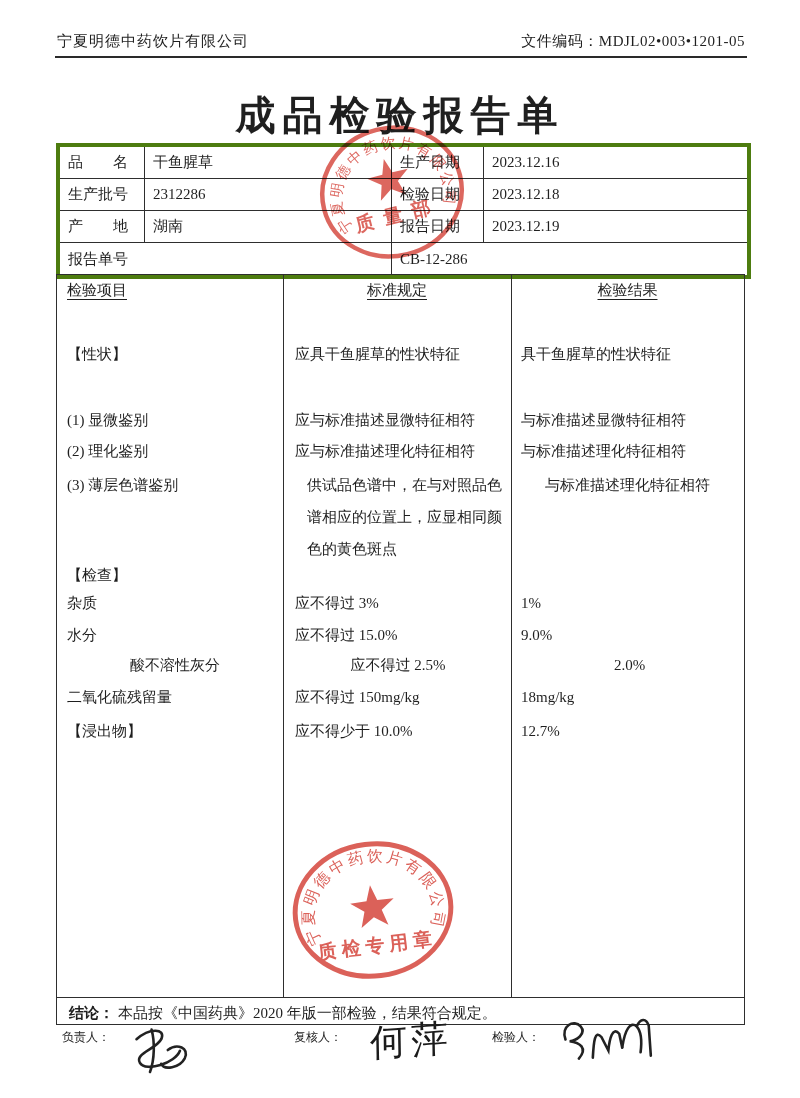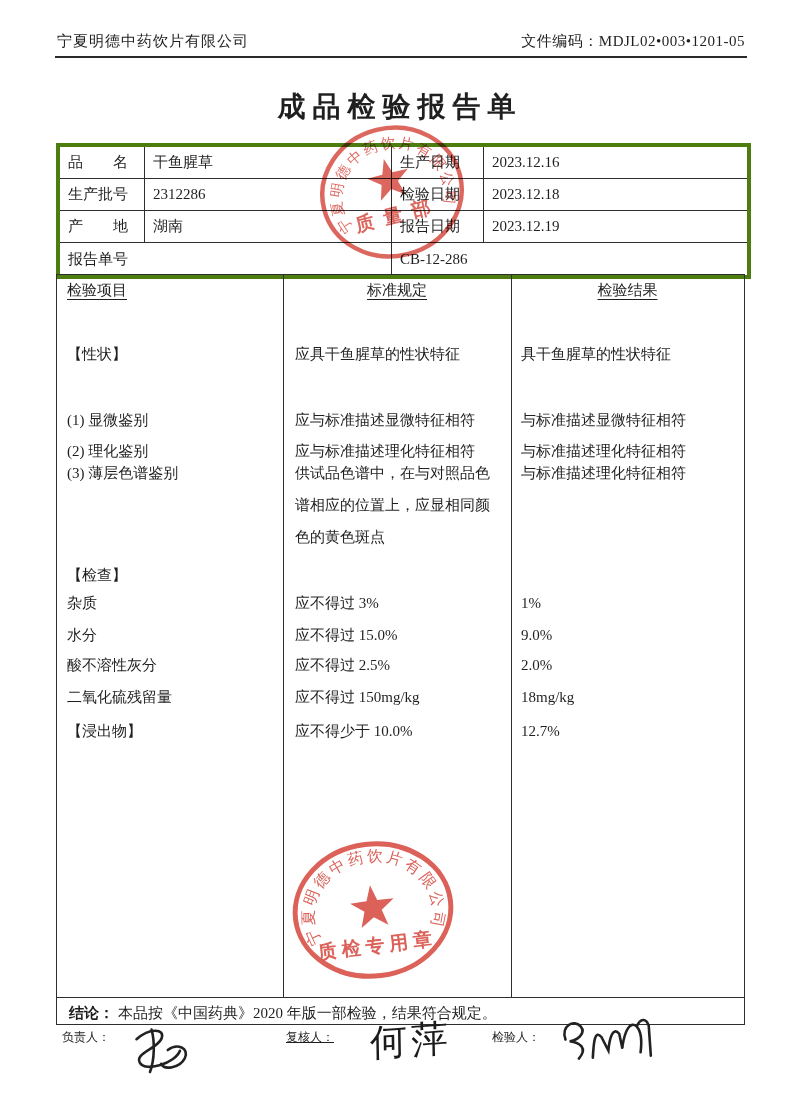--- a/index.html
+++ b/index.html
@@ -6,21 +6,21 @@
   .page{
     position:relative;width:800px;height:1098px;background:#fff;overflow:hidden;
     font-family:"Liberation Serif","DejaVu Serif",serif;color:#1f1f1f;
   }
   
   .hdr-company{position:absolute;left:57px;top:32px;font-size:15px;letter-spacing:1px;}
   .hdr-code{position:absolute;right:55px;top:32px;font-size:15px;letter-spacing:.5px;}
   .hdr-rule{position:absolute;left:55px;top:56px;width:692px;height:2px;background:#2a2a2a;}
   
   .title{position:absolute;left:55px;top:88px;width:690px;text-align:center;
-         font-size:28px;font-weight:bold;letter-spacing:7px;}
+         font-size:40px;font-weight:bold;letter-spacing:7px;}
   
   .info-table{
     position:absolute;left:56px;top:143px;width:687px;height:128px;
     border:4px solid #4d7c0f;display:grid;
     grid-template-columns:85px 247px 92px 1fr;
     grid-template-rows:32px 32px 32px 1fr;
     font-size:15px;
   }
   .info-table .cell{display:flex;align-items:center;padding-left:8px;
     border-right:1px solid #2e2e2e;border-bottom:1px solid #2e2e2e;overflow:hidden;}
@@ -41,21 +41,21 @@
   .c2{width:228px;box-sizing:border-box;padding-left:12px;padding-right:10px;flex:none;}
   .c3{flex:1;box-sizing:border-box;padding-left:10px;padding-right:6px;}
   .c2.center,.c3.center{text-align:center;padding-left:0;padding-right:0;}
   .headers span{text-decoration:underline;text-underline-offset:4px;}
   .c2.tall{line-height:32px;margin-top:-6px;}
   .conclusion{position:absolute;left:0;top:723px;width:100%;height:25px;
     display:flex;align-items:flex-end;padding-left:12px;box-sizing:border-box;}
   .conclusion .lbl{font-weight:bold;margin-right:4px;}
   
   .foot-label{position:absolute;font-size:12px;top:1029px;}
-  .fl1{left:62px;} .fl2{left:286px;text-decoration:underline;} .fl3{left:492px;}
+  .fl1{left:62px;} .fl2{left:294px;} .fl3{left:492px;}
   .sig{position:absolute;color:#1b1b1b;}
   .sig-svg{position:absolute;}
   .sig-text{font-size:37px;transform:rotate(-4deg) skewX(-3deg);letter-spacing:4px;}
   
   .stamp{position:absolute;mix-blend-mode:multiply;}
 </style>
 </head>
 <body>
 
 <div class="page">
@@ -109,41 +109,41 @@
     <div class="trow" style="top:135px;">
       <div class="c1">(1) 显微鉴别</div>
       <div class="c2">应与标准描述显微特征相符</div>
       <div class="c3">与标准描述显微特征相符</div>
     </div>
     <div class="trow" style="top:166px;">
       <div class="c1">(2) 理化鉴别</div>
       <div class="c2">应与标准描述理化特征相符</div>
       <div class="c3">与标准描述理化特征相符</div>
     </div>
-    <div class="trow" style="top:188px;">
+    <div class="trow" style="top:200px;gap:12px;">
       <div class="c1">(3) 薄层色谱鉴别</div>
       <div class="c2 tall">供试品色谱中，在与对照品色谱相应的位置上，应显相同颜色的黄色斑点</div>
       <div class="c3">与标准描述理化特征相符</div>
     </div>
     <div class="trow" style="top:290px;align-items:flex-end;">
       <div class="c1">【检查】</div>
       <div class="c2"></div>
       <div class="c3"></div>
     </div>
     <div class="trow" style="top:318px;">
       <div class="c1">杂质</div>
       <div class="c2">应不得过 3%</div>
       <div class="c3">1%</div>
     </div>
     <div class="trow" style="top:350px;">
       <div class="c1">水分</div>
       <div class="c2">应不得过 15.0%</div>
       <div class="c3">9.0%</div>
     </div>
-    <div class="trow" style="top:380px;">
+    <div class="trow" style="top:380px;text-align:center;">
       <div class="c1">酸不溶性灰分</div>
       <div class="c2">应不得过 2.5%</div>
       <div class="c3">2.0%</div>
     </div>
     <div class="trow" style="top:412px;">
       <div class="c1">二氧化硫残留量</div>
       <div class="c2">应不得过 150mg/kg</div>
       <div class="c3">18mg/kg</div>
     </div>
     <div class="trow" style="top:446px;">

